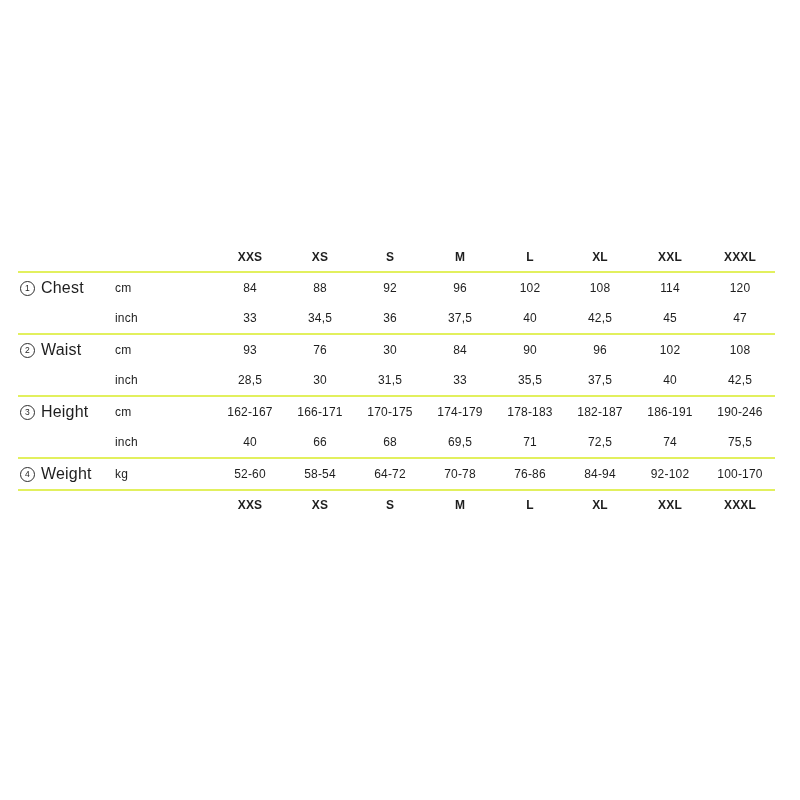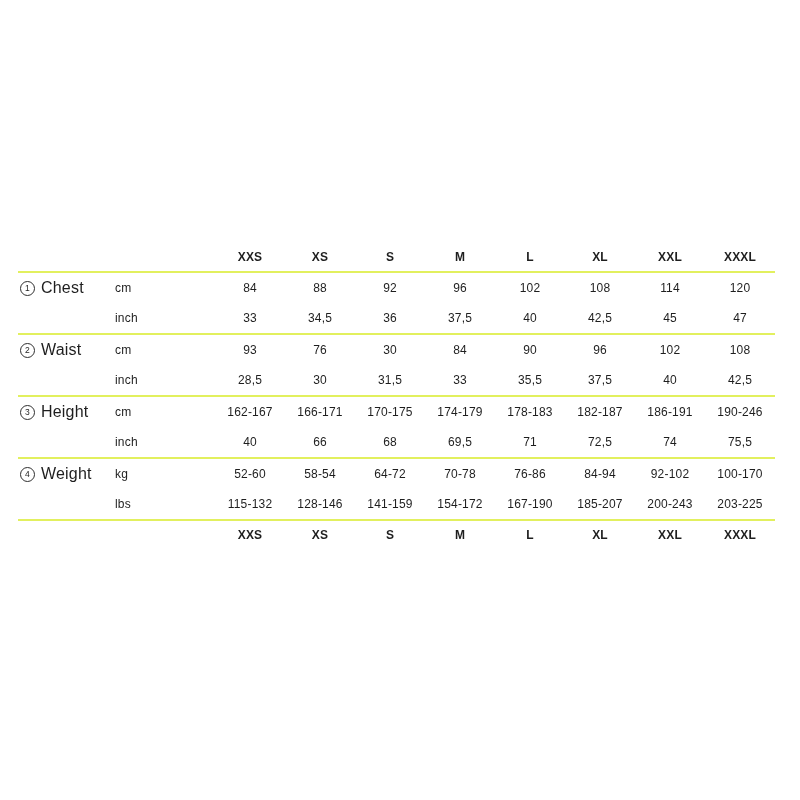--- a/index.html
+++ b/index.html
@@ -180,32 +180,20 @@
         <div class="cell unit-cell">kg</div>
         <div class="cell value-cell">52-60</div>
         <div class="cell value-cell">58-54</div>
         <div class="cell value-cell">64-72</div>
         <div class="cell value-cell">70-78</div>
         <div class="cell value-cell">76-86</div>
         <div class="cell value-cell">84-94</div>
         <div class="cell value-cell">92-102</div>
         <div class="cell value-cell">100-170</div>
       </div>
-      <div class="row">
-        <div class="cell label-cell"></div>
-        <div class="cell unit-cell">lbs</div>
-        <div class="cell value-cell">115-132</div>
-        <div class="cell value-cell">128-146</div>
-        <div class="cell value-cell">141-159</div>
-        <div class="cell value-cell">154-172</div>
-        <div class="cell value-cell">167-190</div>
-        <div class="cell value-cell">185-207</div>
-        <div class="cell value-cell">200-243</div>
-        <div class="cell value-cell">203-225</div>
-      </div>
       <div class="divider" style="background: rgb(226, 240, 94);"></div>
       <div class="row footer-row">
         <div class="cell label-cell"></div>
         <div class="cell unit-cell"></div>
         <div class="cell size-cell">XXS</div>
         <div class="cell size-cell">XS</div>
         <div class="cell size-cell">S</div>
         <div class="cell size-cell">M</div>
         <div class="cell size-cell">L</div>
         <div class="cell size-cell">XL</div>

